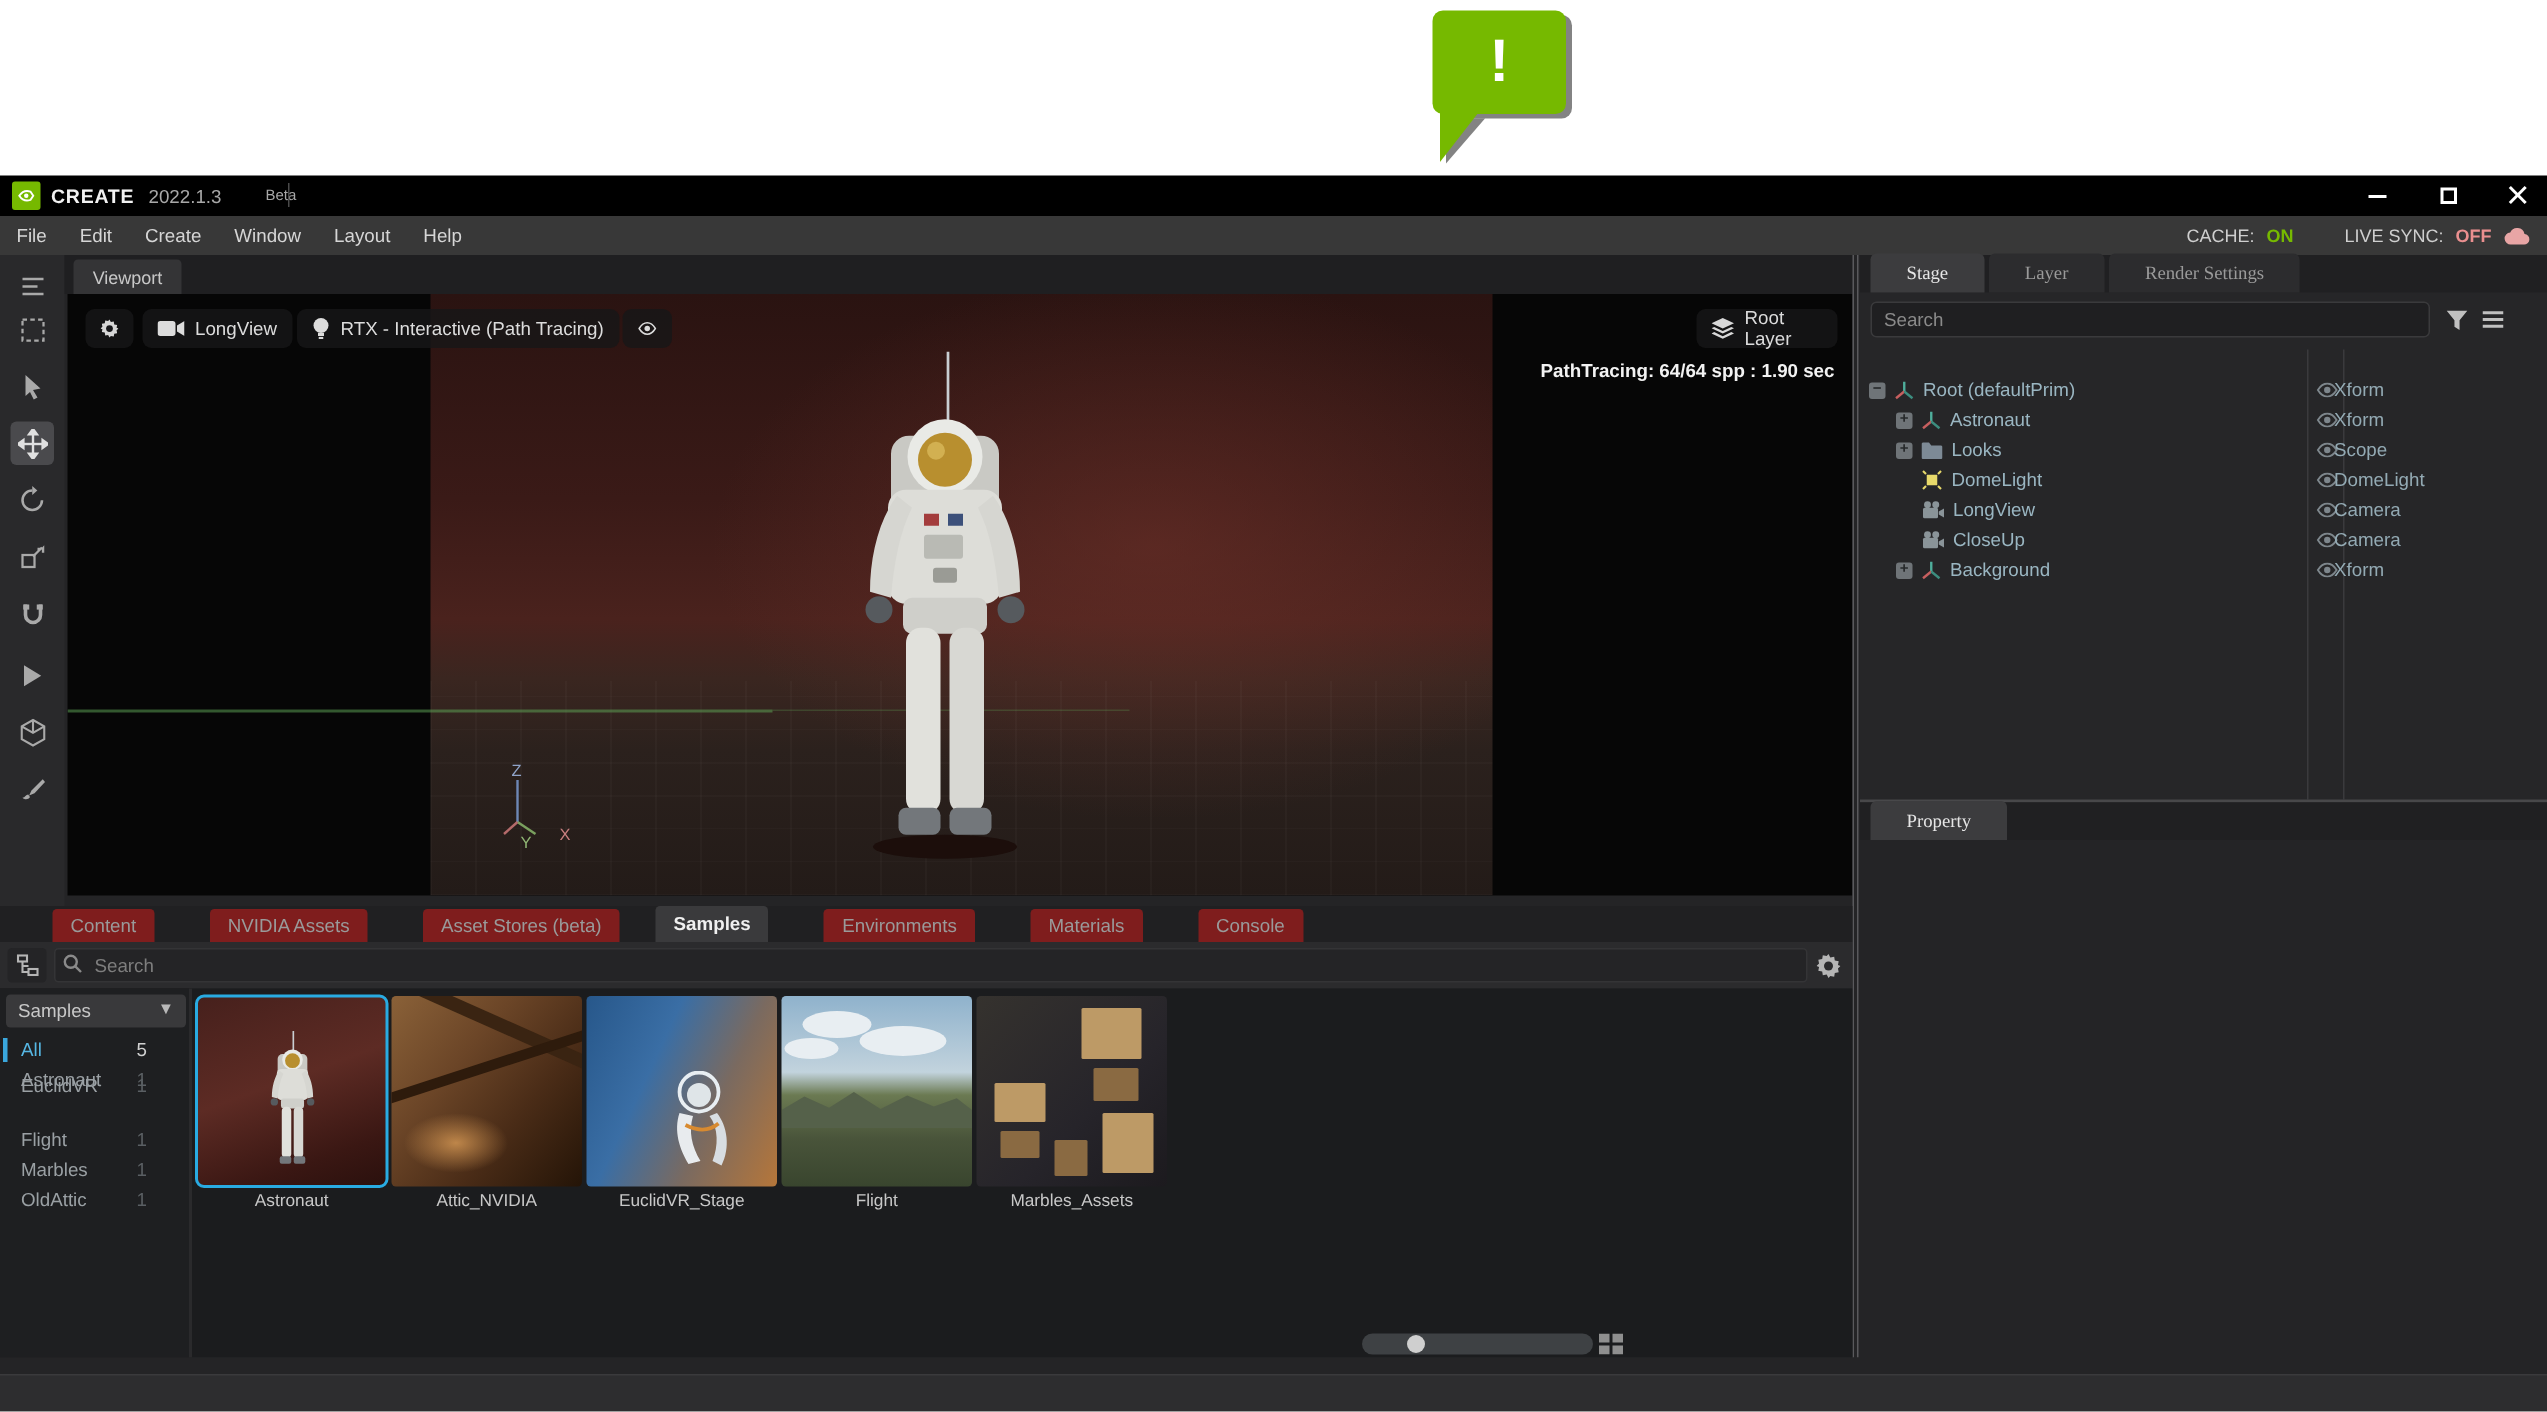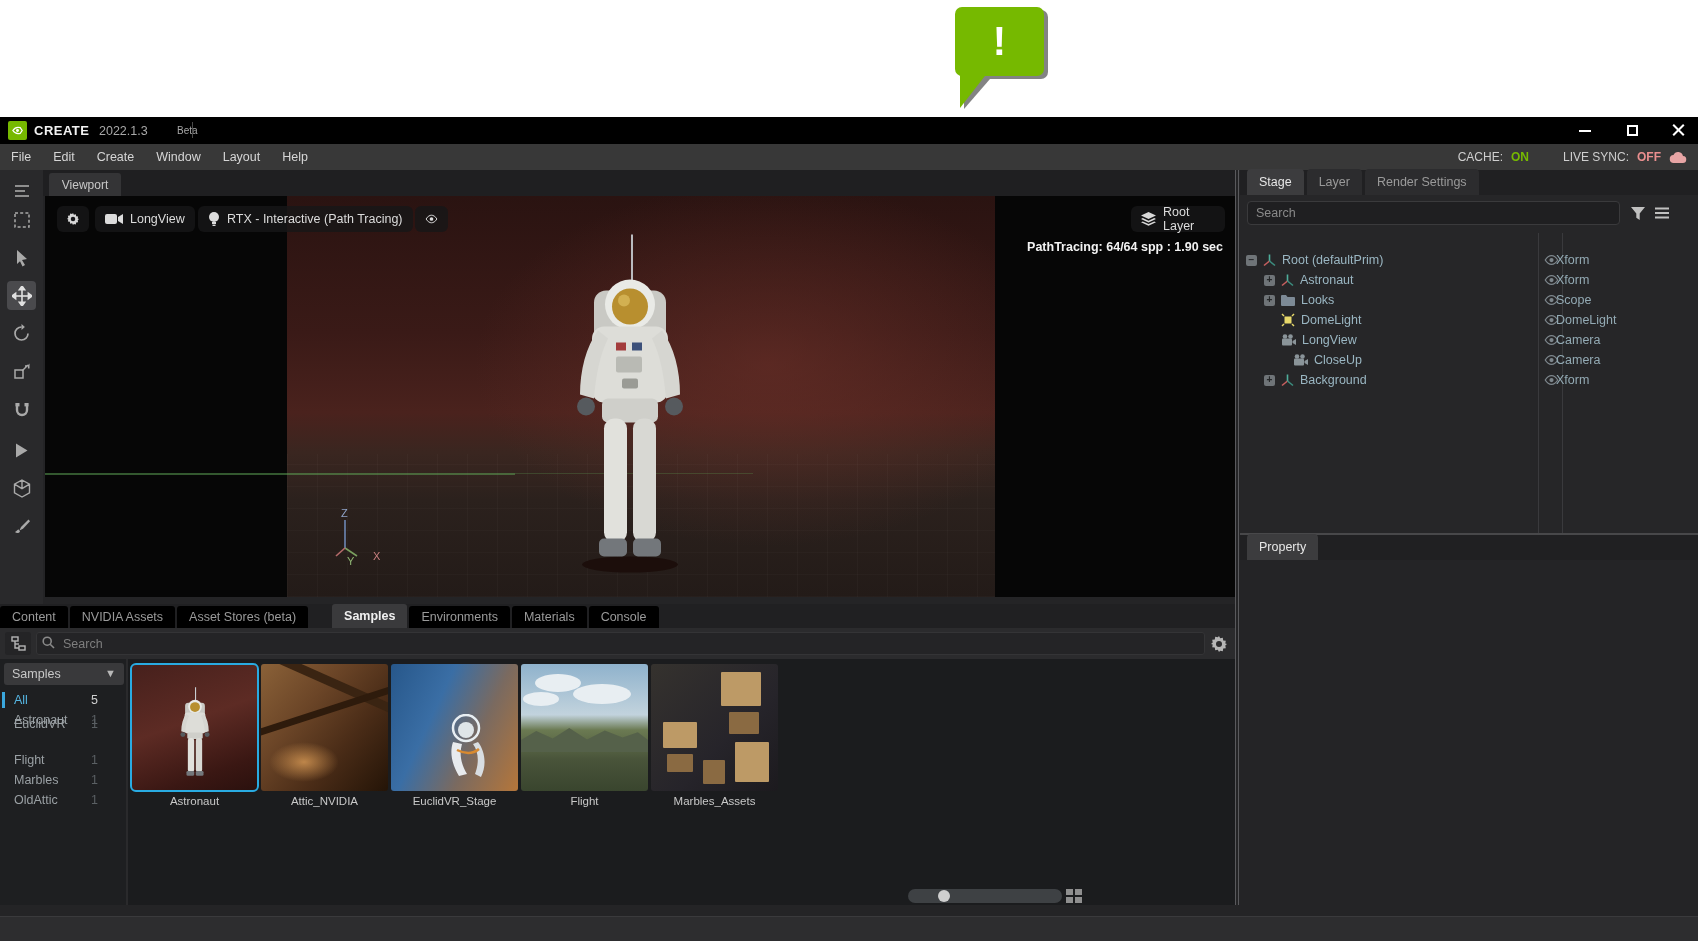--- a/index.html
+++ b/index.html
@@ -51,40 +51,40 @@
   .axis-line-green2 { position:absolute; left:470px; top:277px; width:238px; height:1px; background:rgba(96,170,88,.25); }
   .vp-btn { position:absolute; top:10px; height:26px; background:rgba(22,22,24,.8); border-radius:6px; display:flex; align-items:center; justify-content:center; gap:7px; color:#dcdcdc; font-size:12.5px; padding:0 10px; cursor:pointer; }
   .vp-status { position:absolute; right:12px; top:44px; color:#f2f2f2; font-size:12.5px; font-weight:bold; }
 
   
   .v-divider { left:1235px; top:170px; width:5px; height:735px; background:#242426; }
   .v-divider:before { content:""; position:absolute; left:0; top:0; width:1px; height:100%; background:#59595c; }
   .v-divider:after { content:""; position:absolute; left:3px; top:0; width:1px; height:100%; background:#59595c; }
   .stage-panel { left:1240px; top:170px; width:458px; height:363px; background:#262628; }
   .panel-tabbar { position:absolute; left:0; top:0; width:100%; height:25px; background:#202022; display:flex; align-items:flex-end; padding-left:7px; gap:3px; }
-  .panel-tab { height:26px; padding:0 12px; display:flex; align-items:center; font-size:12.5px; color:#9a9a9a; background:#2c2c2e; border-radius:4px 4px 0 0; cursor:pointer; }
+  .panel-tab { height:26px; padding:0 24px; display:flex; align-items:center; font-size:12.5px; color:#9a9a9a; background:#2c2c2e; border-radius:4px 4px 0 0; cursor:pointer;font-family:Liberation Serif, serif; }
   .panel-tab.active { background:#3c3c3e; color:#e6e6e6; }
   .stage-search { position:absolute; left:7px; top:31px; width:373px; height:24px; background:#1f1f21; border:1px solid #3a3a3c; border-radius:4px; color:#cfcfcf; font-size:12.5px; padding:0 8px; font-family:"Liberation Sans",sans-serif; }
   .stage-search::placeholder { color:#8a8a8a; }
   .icon-right { position:absolute; top:33px; width:20px; height:20px; display:flex; align-items:center; justify-content:center; cursor:pointer; color:#c0c0c0; }
   .tree-header { position:absolute; left:0; top:63px; width:458px; height:17px; background:#313134; font-size:11.5px; color:#c4c4c4; }
   .col-line { position:absolute; top:63px; width:1px; height:300px; background:#3a3a3d; }
   .tree-row { position:absolute; left:0; width:458px; height:20px; display:flex; align-items:center; cursor:pointer; }
   .tree-name { color:#9ab6c2; font-size:12.5px; margin-left:6px; }
   .tree-type { position:absolute; left:316px; color:#93aab4; font-size:12.5px; }
   .tree-eye { position:absolute; left:300px; width:22px; display:flex; justify-content:center; color:#7d868c; cursor:pointer; }
   .expander { width:11px; height:11px; background:#6f7478; border-radius:2px; color:#26282a; font-size:10px; line-height:10px; font-weight:bold; display:flex; align-items:center; justify-content:center; }
   .sp { display:inline-block; }
 
   .split-h { left:1240px; top:533px; width:458px; height:2px; background:#48484a; }
   .property-panel { left:1240px; top:535px; width:458px; height:370px; background:#242426; }
 
   
   .cb-tabbar { left:0; top:604px; width:1235px; height:24px; background:#202022; display:flex; align-items:flex-end; gap:2px; }
-  .cb-tab { height:22px; padding:0 12px; display:flex; align-items:center; font-size:12.5px; color:#9a9a9a; background:#000000; border-radius:3px 3px 0 0; cursor:pointer; white-space:nowrap; }
+  .cb-tab { height:22px; padding:0 12px; display:flex; align-items:center; font-size:12.5px; color:#9a9a9a; background:#7f1d1d; border-radius:3px 3px 0 0; cursor:pointer; white-space:nowrap;margin-left:35px; }
   .cb-tab.active { background:#3a3a3c; color:#f0f0f0; font-weight:bold; margin-left:22px; height:24px; }
   .cb-toolbar { left:0; top:628px; width:1235px; height:31px; background:#2b2b2d; }
   .cb-iconbtn { position:absolute; left:5px; top:4px; width:26px; height:23px; background:#242426; border-radius:3px; display:flex; align-items:center; justify-content:center; color:#b5b5b5; cursor:pointer; }
   .cb-search { position:absolute; left:36px; top:4px; width:1169px; height:23px; background:#242426; border:1px solid #343436; border-radius:3px; color:#cfcfcf; font-size:12.5px; padding:0 8px 0 26px; font-family:"Liberation Sans",sans-serif; }
   .cb-search::placeholder { color:#7e7e7e; }
   .cb-mag { position:absolute; left:42px; top:8px; color:#8a8a8a; }
   .cb-gear { position:absolute; left:1209px; top:6px; width:20px; height:20px; color:#b5b5b5; display:flex; align-items:center; justify-content:center; cursor:pointer; }
   .cb-body { left:0; top:659px; width:1235px; height:246px; background:#1b1c1e; }
   .cb-list { position:absolute; left:0; top:0; width:128px; height:246px; background:#1e1f21; border-right:2px solid #2a2a2c; }
   .cb-drop { position:absolute; left:4px; top:4px; width:120px; height:22px; background:#39393b; border-radius:3px; display:flex; align-items:center; color:#c8c8c8; font-size:12.5px; padding:0 8px; cursor:pointer; }
@@ -445,21 +445,21 @@
       </svg>
     <span class="tree-name">LongView</span>
     <span class="tree-eye">
         <svg width="15" height="10" viewBox="0 0 24 16">
           <path d="M2 8c3-5 7-7 10-7s7 2 10 7c-3 5-7 7-10 7S5 13 2 8z" fill="none" stroke="currentColor" stroke-width="2"></path>
           <circle cx="12" cy="8" r="3.4" fill="currentColor"></circle>
         </svg>
       </span>
     <span class="tree-type">Camera</span>
   </div>
-  <div class="tree-row" style="top:180px;padding-left:12px;">
+  <div class="tree-row" style="top:180px;">
     <span class="sp" style="width:41px;"></span>
     <svg width="15" height="12" viewBox="0 0 15 12">
         <circle cx="4" cy="2.5" r="2.3" fill="#8a9499"></circle>
         <circle cx="9.5" cy="2.5" r="2.3" fill="#8a9499"></circle>
         <rect x="1" y="4.5" width="10" height="7" rx="1" fill="#8a9499"></rect>
         <path d="M11.5 7l3.5-2v6l-3.5-2z" fill="#8a9499"></path>
       </svg>
     <span class="tree-name">CloseUp</span>
     <span class="tree-eye">
         <svg width="15" height="10" viewBox="0 0 24 16">

